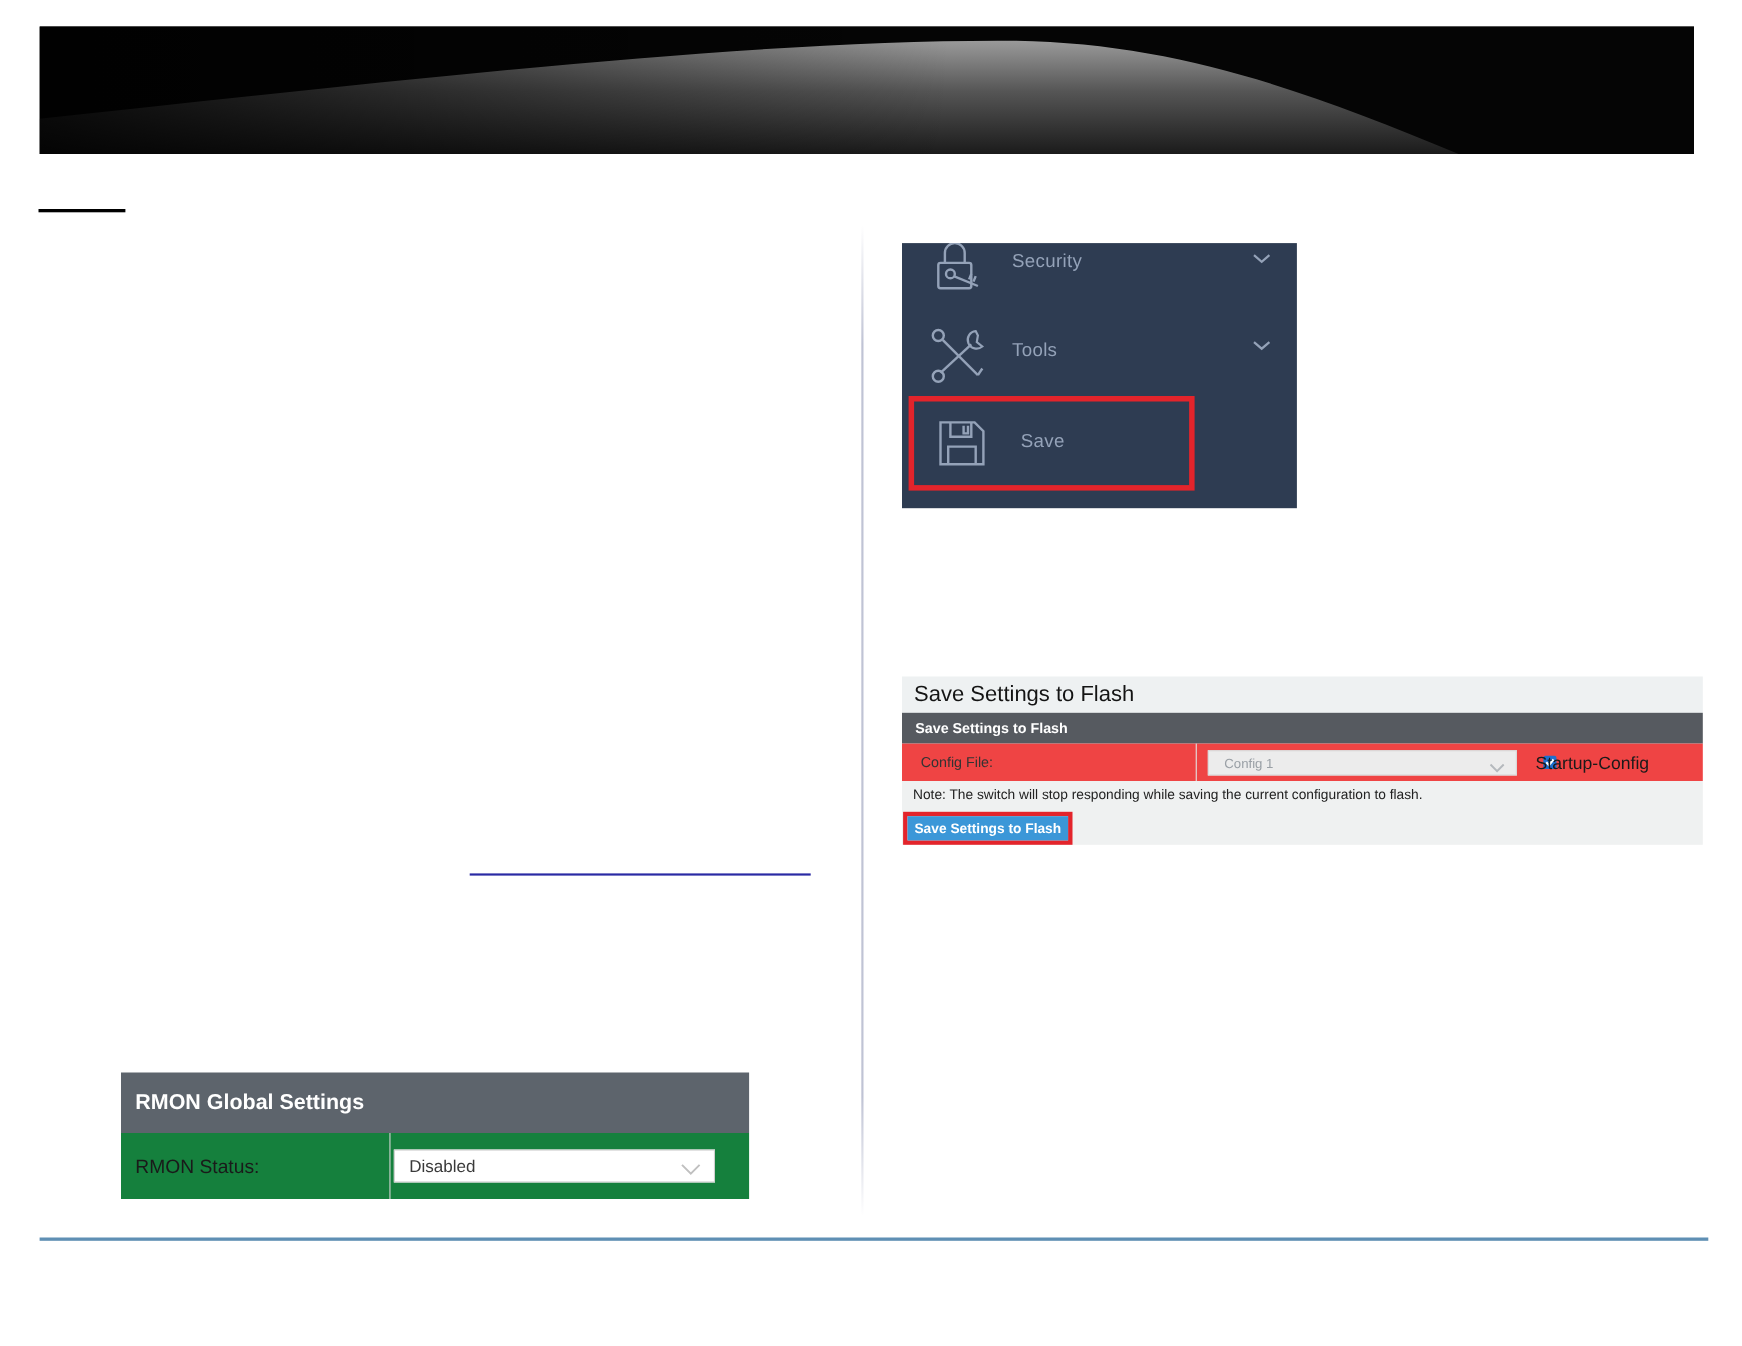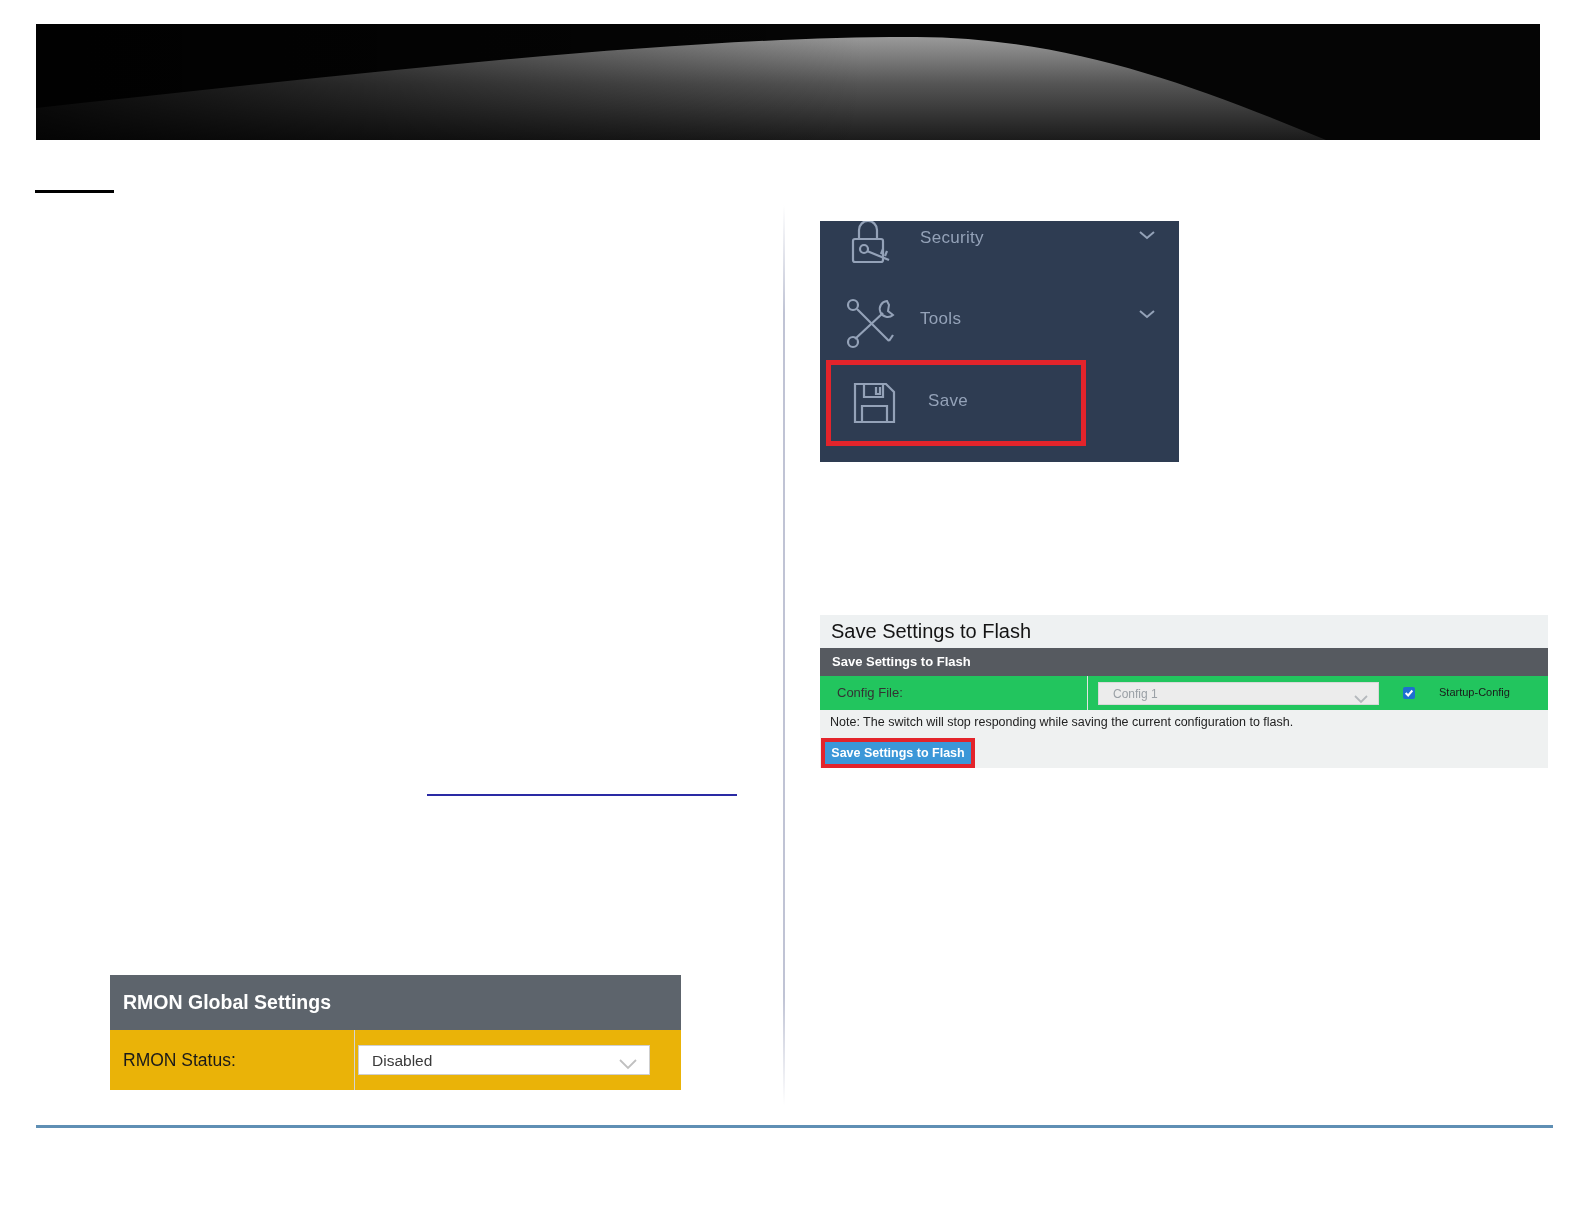--- a/index.html
+++ b/index.html
@@ -25,41 +25,41 @@
   .nav-icon svg, .chev svg { display:block; }
   .chev { position:absolute; left:318px; }
   .redbox { position:absolute; left:6px; top:139px; width:260px; height:86px; border:5px solid var(--highlight_red,#e3242b); }
   .redbox .nav-icon { left:21px; top:16px; }
   .redbox .nav-label { position:absolute; left:97px; top:26px; font-size:17px; color:var(--sidebar_text,#94a2b8); letter-spacing:.3px; }
 
   
   .save-panel { position:absolute; left:820px; top:615px; width:728px; }
   .save-title { height:33px; background:#eef1f2; color:#141414; font-size:20px; line-height:33px; padding-left:11px; }
   .save-header { height:28px; background:var(--header_dark,#565a60); color:#fff; font-size:13px; font-weight:bold; line-height:28px; padding-left:12px; }
-  .cfg-row { position:relative; height:34px; background:#22c55e; }
+  .cfg-row { position:relative; height:34px; background:#ef4444; }
   .cfg-divider { position:absolute; left:267px; top:0; width:1px; height:34px; background:#e3e3e3; }
   .cfg-label { position:absolute; left:17px; top:9px; font-size:13px; color:#333; }
   .cfg-select { position:absolute; left:278px; top:6px; width:281px; height:23px; background:#ececec; border:1px solid #d9d9d9; }
   .cfg-select-value { position:absolute; left:14px; top:4px; font-size:12px; color:#9aa0a6; }
   .cfg-select .dd-chev { position:absolute; right:10px; top:7px; }
   .checkbox { position:absolute; left:583px; top:11px; width:12px; height:12px; background:var(--checkbox_blue,#1e6fd0); border-radius:2px; }
   .checkbox svg { display:block; margin:1px auto 0; }
-  .checkbox-label { position:absolute; left:619px; top:10px; font-size:11px; color:#1a1a1a; }
+  .checkbox-label { position:absolute; left:576px; top:10px; font-size:16px; color:#1a1a1a; }
   .note-area { position:relative; height:58px; background:#eff1f1;padding-left:20px; }
   .note-text { position:absolute; left:10px; top:5px; font-size:12.5px; color:#222; }
   .btn-redbox { position:absolute; left:1px; top:28px; border:4px solid var(--highlight_red,#e3242b); }
   .flash-btn { display:block; width:146px; height:22px; background:var(--button_blue,#3b97d8); border:0; color:#fff; font-family:"Liberation Sans", sans-serif; font-size:12.5px; font-weight:bold; line-height:22px; text-align:center; cursor:pointer; }
 
   
   .link-line { position:absolute; left:427px; top:794px; width:310px; height:2px; background:var(--link_line,#2a2aa4); }
 
   
   .rmon-panel { position:absolute; left:110px; top:975px; width:571px; }
   .rmon-header { height:55px; background:var(--rmon_header,#5d646c); color:#fff; font-size:19.5px; font-weight:bold; line-height:55px; padding-left:13px; }
-  .rmon-body { position:relative; height:60px; background:#eab308; }
+  .rmon-body { position:relative; height:60px; background:#15803d; }
   .rmon-divider { position:absolute; left:244px; top:0; width:1px; height:60px; background:#d4d4d4; }
   .rmon-label { position:absolute; left:13px; top:20px; font-size:17.5px; color:#1a1a1a; }
   .rmon-select { position:absolute; left:248px; top:15px; width:292px; height:30px; background:#fff; border:1px solid #cfcfcf; }
   .rmon-select-value { position:absolute; left:13px; top:6px; font-size:15.5px; color:#3a3a3a; }
   .rmon-select .dd-chev { position:absolute; right:12px; top:10px; }
 
   
   .footer-line { position:absolute; left:36px; top:1125px; width:1517px; height:3px; background:var(--footer_line,#5f8fb4); }
 </style>
 </head>

